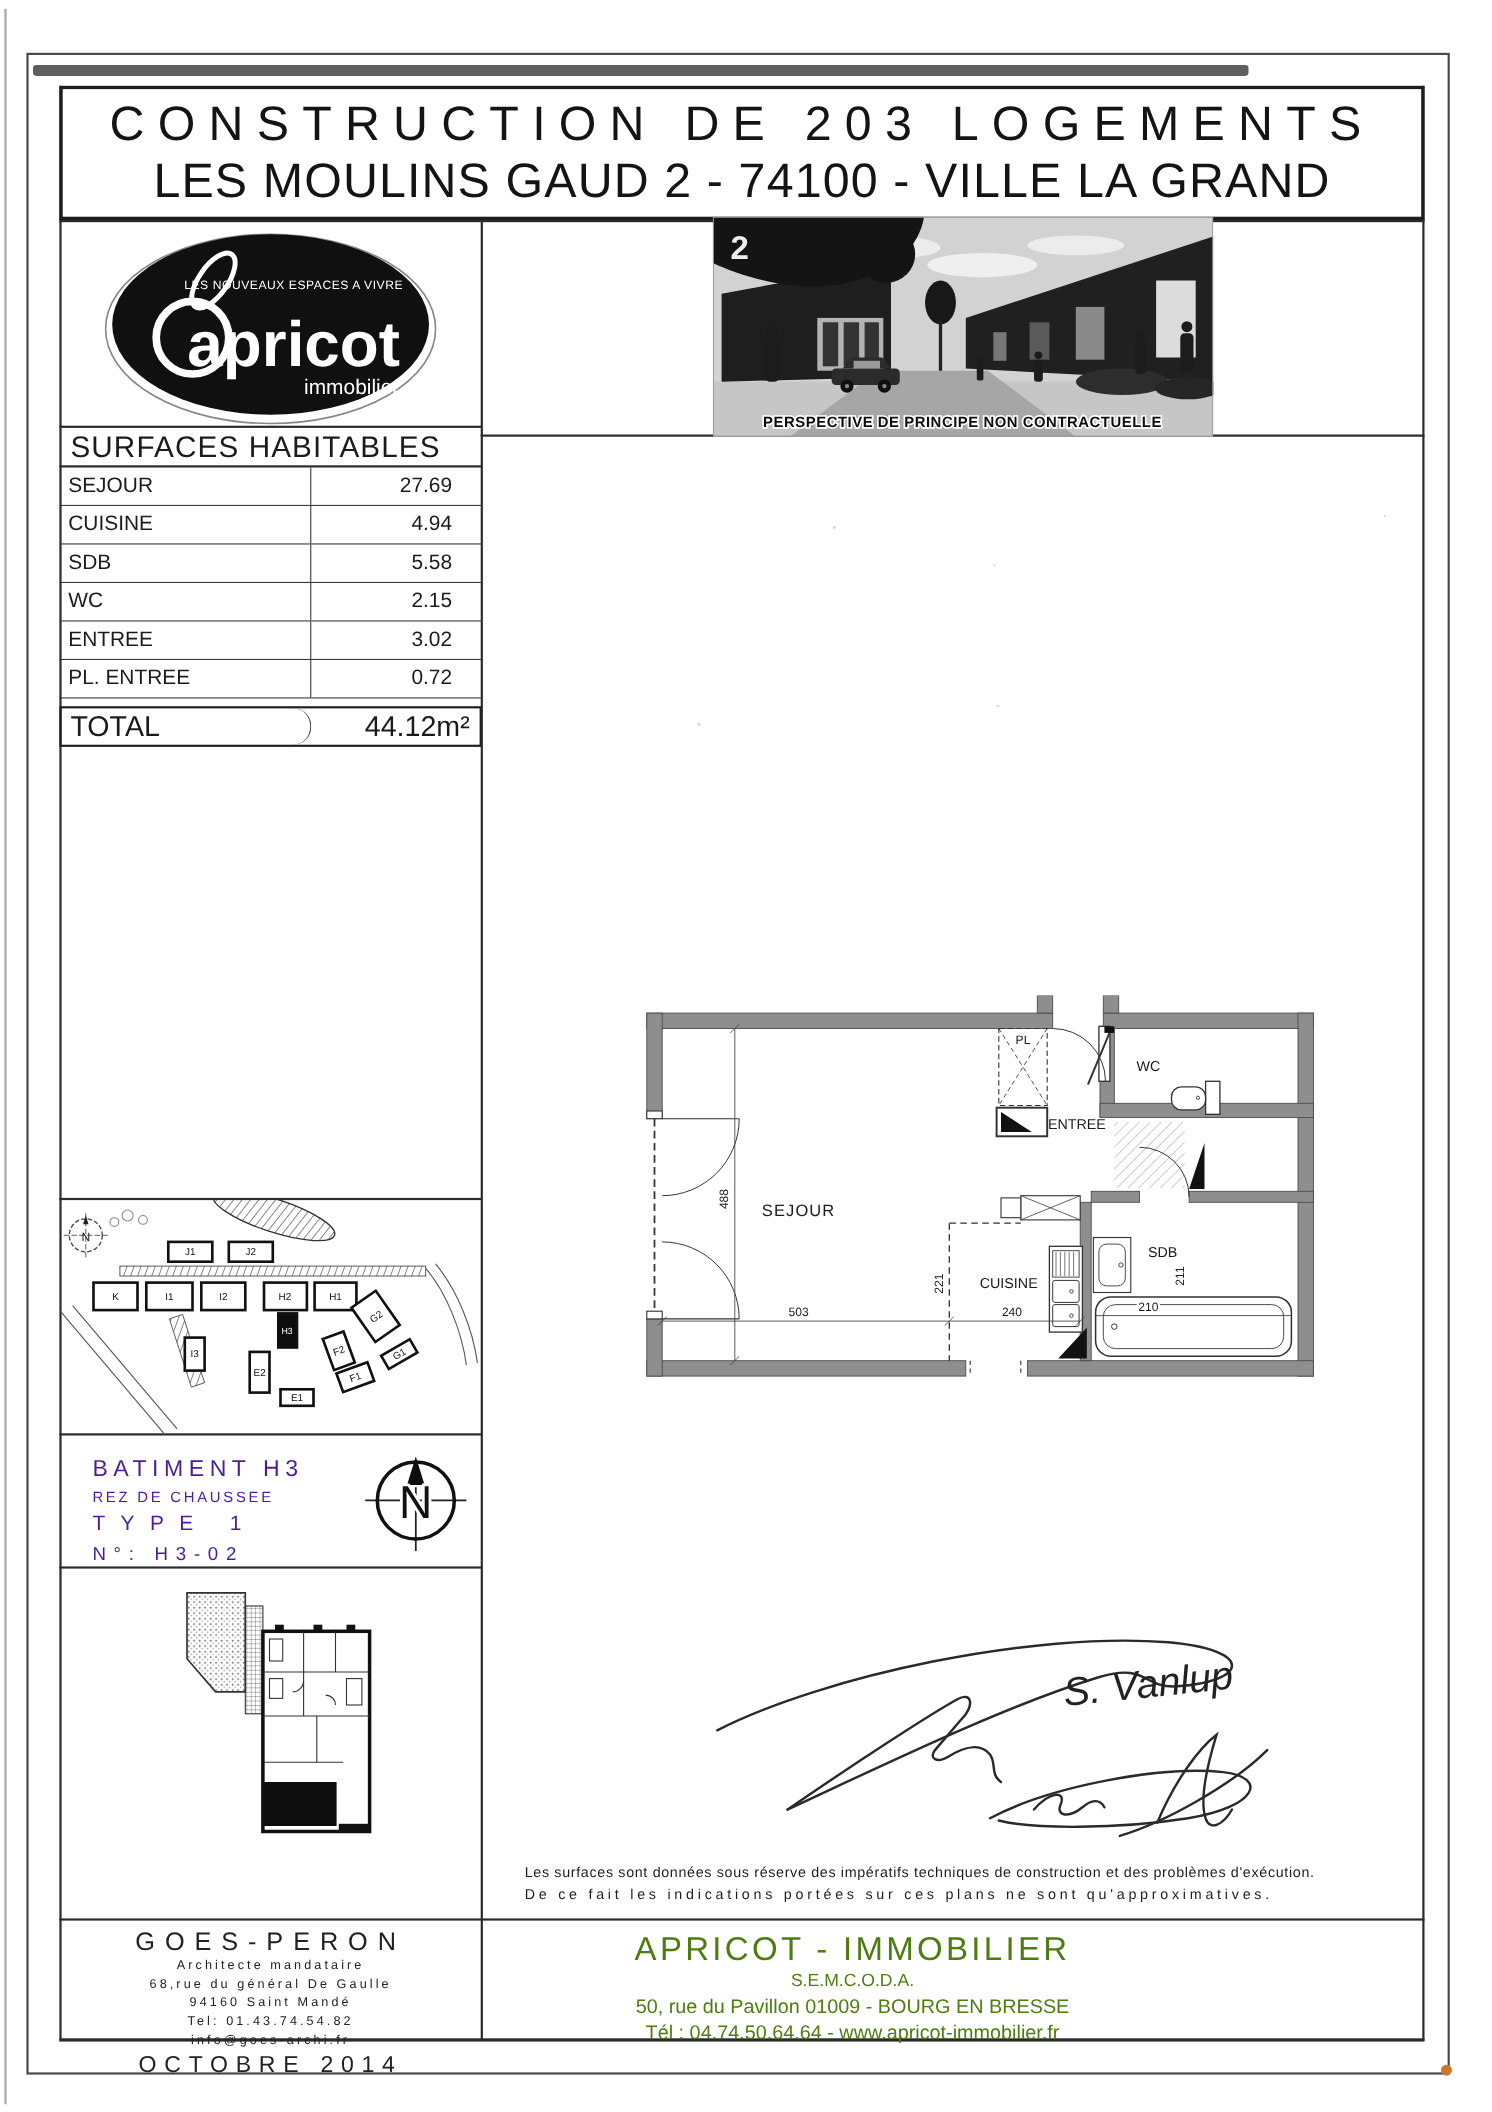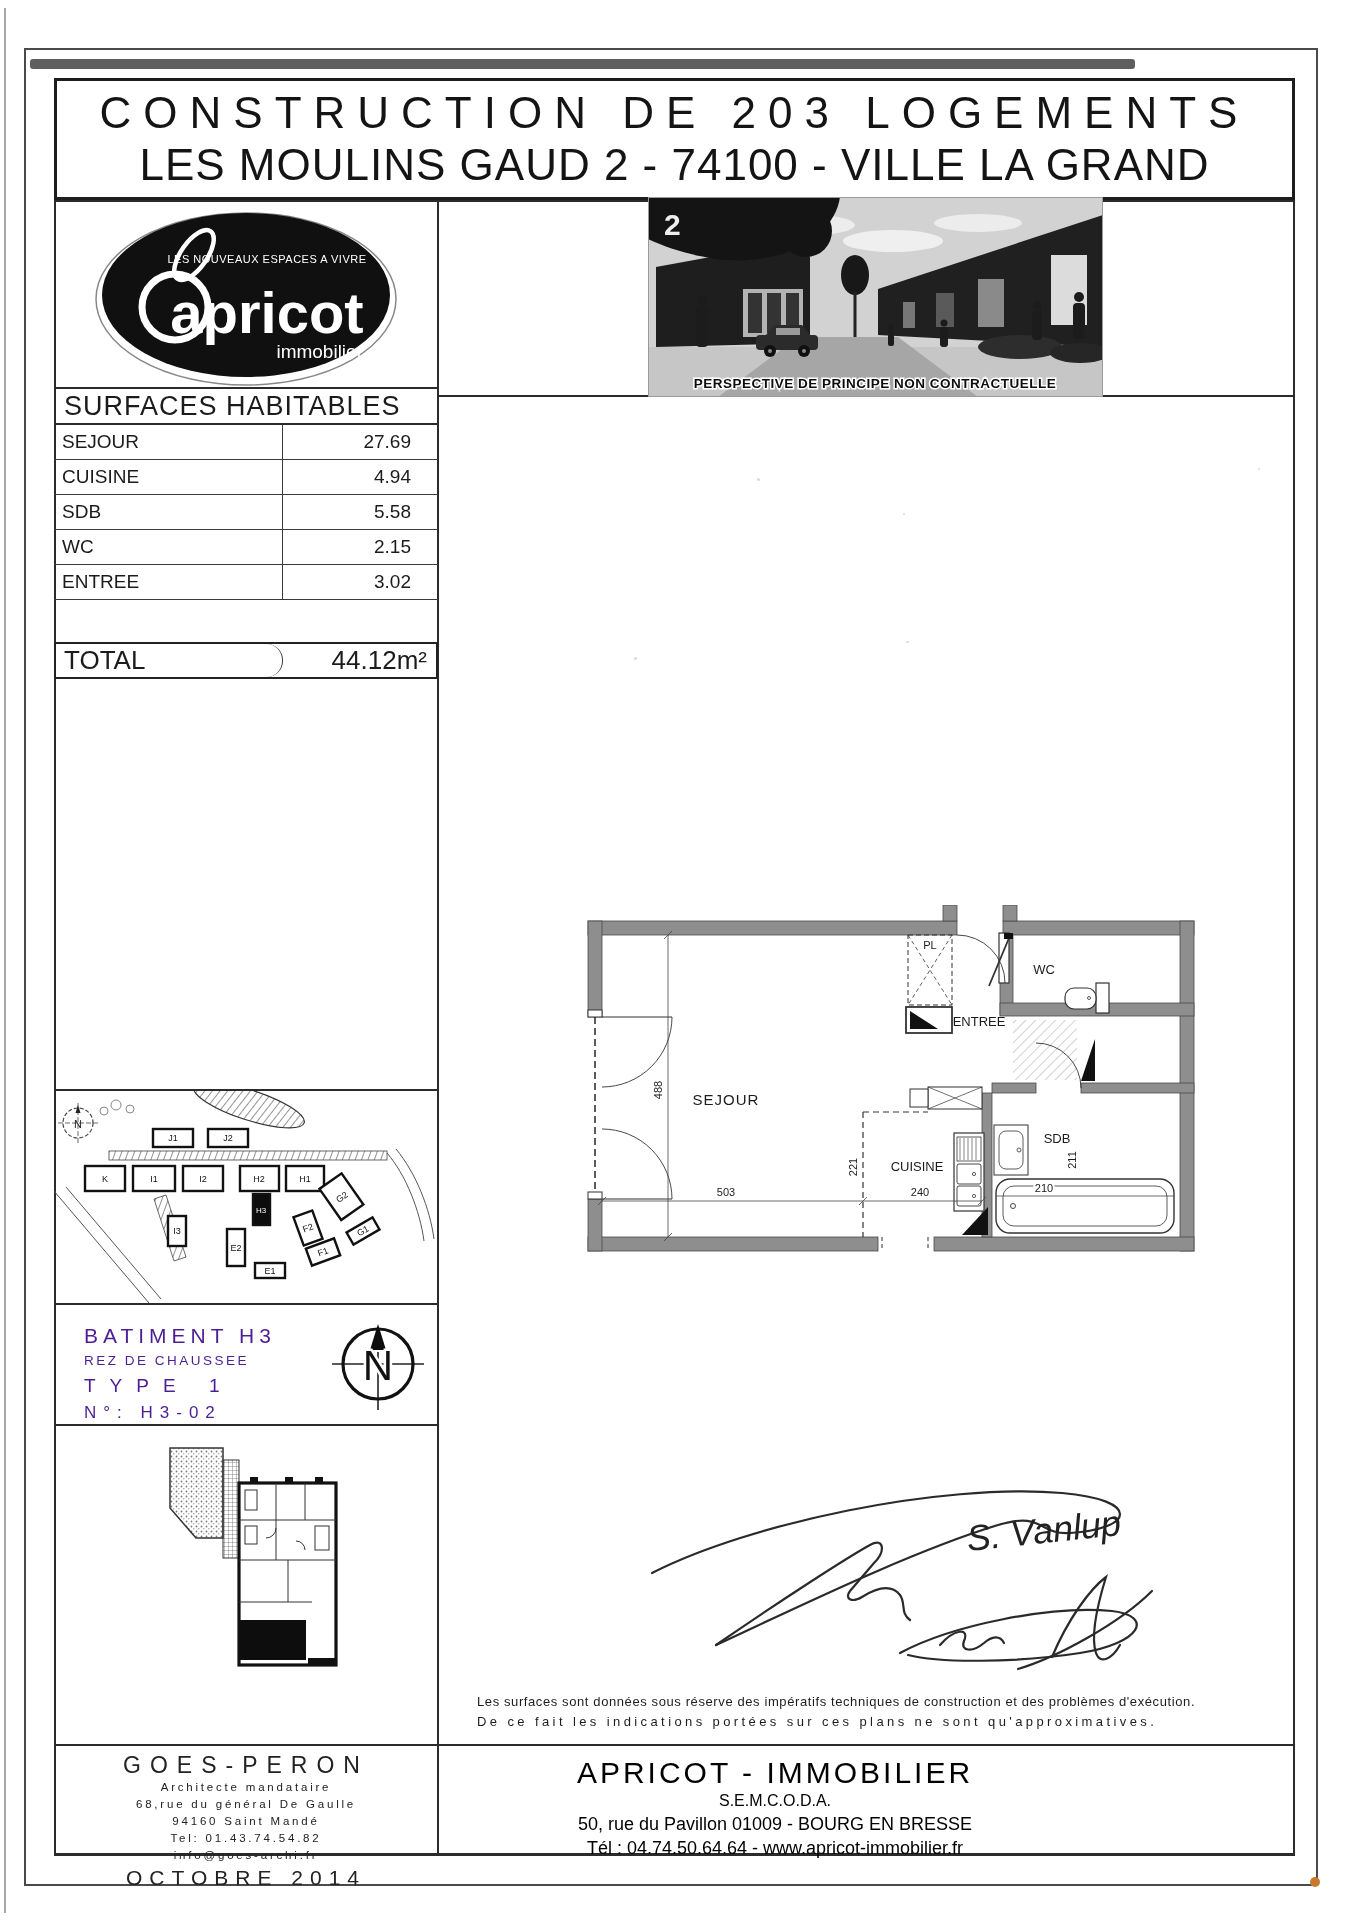--- a/index.html
+++ b/index.html
@@ -32,21 +32,21 @@
   .u4{font-size:17px;letter-spacing:7px;margin-top:6px;}
   
   .disc{left:477px;top:1692px;width:812px;font-size:13px;color:#1d1d1d;line-height:20px;}
   .disc .d1{letter-spacing:0.6px;white-space:nowrap;}
   .disc .d2{letter-spacing:3.4px;white-space:nowrap;}
   
   .farch{left:56px;top:1752px;width:380px;text-align:center;color:#222;}
   .fa-name{font-size:23px;letter-spacing:9px;}
   .fa-line{font-size:11.5px;letter-spacing:2.8px;line-height:17px;}
   .fa-date{font-size:21px;letter-spacing:7px;margin-top:2px;}
-  .fprom{left:455px;top:1756px;width:640px;text-align:center;color:#000000;}
+  .fprom{left:455px;top:1756px;width:640px;text-align:center;color:#4d7c0f;}
   .fp-name{font-size:30px;letter-spacing:3px;}
   .fp-org{font-size:16px;margin-top:2px;}
   .fp-addr{font-size:18px;margin-top:4px;}
   .fp-tel{font-size:18px;margin-top:3px;}
   svg text{font-family:"Liberation Sans",sans-serif;}
   .speck{position:absolute;background:#b9b9b9;border-radius:50%;opacity:.55;}
 </style>
 </head>
 <body>
 
@@ -153,20 +153,24 @@
       <div class="val">5.58</div>
     </div>
     <div class="srow">
       <div class="lab">WC</div>
       <div class="val">2.15</div>
     </div>
     <div class="srow">
       <div class="lab">ENTREE</div>
       <div class="val">3.02</div>
     </div>
+    <div class="srow">
+      <div class="lab">PL. ENTREE</div>
+      <div class="val">0.72</div>
+    </div>
   </div>
   <div class="abs totbox">
     <div class="lab">TOTAL</div>
     <div class="val">44.12m²</div>
   </div>
 
   <svg class="abs" style="left:54px;top:1091px;" width="384" height="212" viewBox="0 0 384 212">
     <defs>
       <pattern id="roadHatch" width="6" height="8" patternUnits="userSpaceOnUse" patternTransform="rotate(20)">
         <line x1="0" y1="0" x2="0" y2="8" stroke="#666" stroke-width="1.4"></line>

